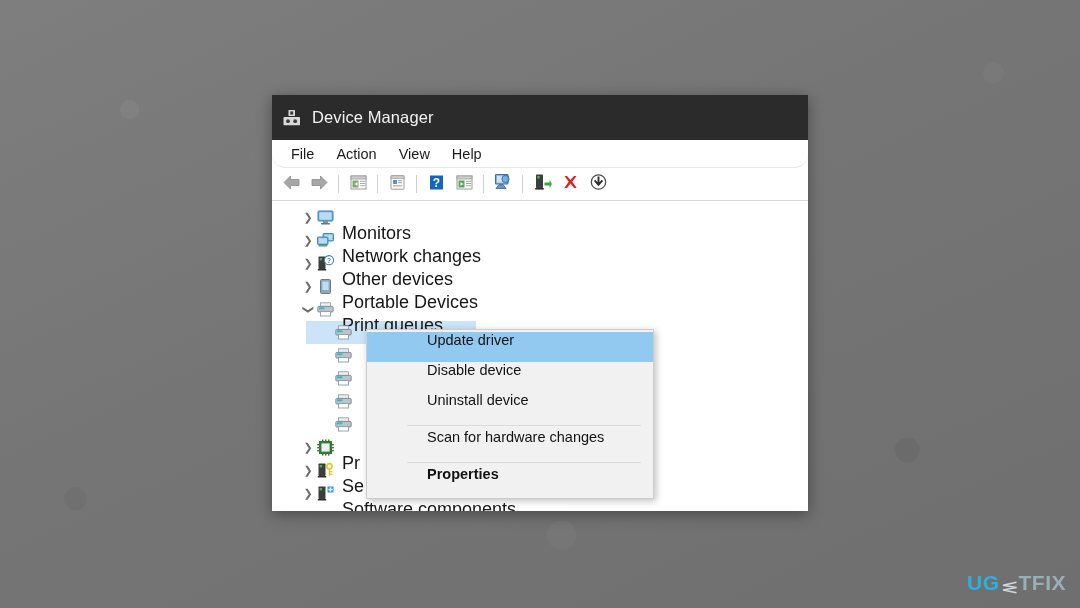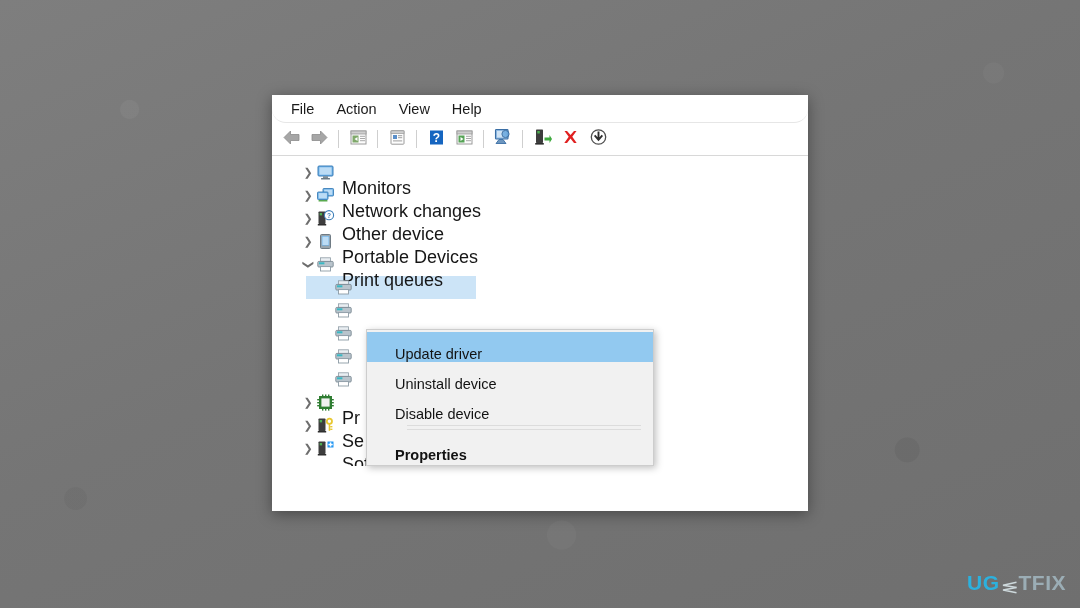--- a/index.html
+++ b/index.html
@@ -138,22 +138,22 @@
     left: 366px; top: 329px;
     width: 288px;
     background: #f1f1f1;
     border: 1px solid #cdcdcd;
     box-shadow: 2px 2px 7px rgba(0,0,0,0.25);
     padding: 2px 0;
     z-index: 40;
   }
   .ctx-item {
     height: 30px;
-    display: flex; align-items: flex-end;
-    padding-left: 28px;
+    display: flex; align-items: flex-start;
+    padding-left: 60px;
     font-size: 14.5px;
     color: #121212;
     cursor: default;
   }
   .ctx-item.hl { background: #92c9f0; }
   .ctx-item.bold { font-weight: bold; }
   .ctx-sep {
     height: 1px;
     background: #dcdcdc;
     margin: 3px 12px 3px 40px;
@@ -173,20 +173,32 @@
   .wm-e { width: 17px; height: 15px; margin: 0 1px; position: relative; }
   .wm-fix { color: #9fb3bb; }
 </style>
 </head>
 <body>
 
 <div id="stage">
 
   <div id="window">
 
+    <div class="titlebar">
+      <span class="dm-ico">
+        <svg width="20" height="18" viewBox="0 0 20 18">
+          <rect x="6.5" y="1" width="6.5" height="6" rx="0.6" fill="#d9d9d9"></rect>
+          <rect x="8.2" y="2.4" width="3" height="3.2" fill="#3c3c3c"></rect>
+          <rect x="1.5" y="8" width="16.5" height="8.2" rx="0.8" fill="#d9d9d9"></rect>
+          <circle cx="6" cy="12.2" r="1.9" fill="#3c3c3c"></circle>
+          <circle cx="13.2" cy="12.2" r="1.9" fill="#3c3c3c"></circle>
+        </svg>
+      </span>
+      <span class="title-text">Device Manager</span>
+    </div>
 
     <div class="menubar">
       <div class="menu-item">File</div>
       <div class="menu-item">Action</div>
       <div class="menu-item">View</div>
       <div class="menu-item">Help</div>
     </div>
 
     <div class="toolbar">
 
@@ -340,21 +352,21 @@
         <span class="chev">❯</span>
         <span class="row-ico">
           <svg width="19" height="17" viewBox="0 0 19 17">
             <rect x="2.5" y="1.5" width="7" height="12.5" rx="0.7" fill="#3d3d3d"></rect>
             <rect x="3.7" y="3" width="2.4" height="2.4" fill="#4caf50"></rect>
             <rect x="1.8" y="14" width="8.4" height="1.5" fill="#2f2f2f"></rect>
             <circle cx="13" cy="5.2" r="4.6" fill="#ffffff" stroke="#3d7fb8" stroke-width="1.1"></circle>
             <text x="13" y="8" font-size="6.6" font-weight="bold" fill="#3d7fb8" text-anchor="middle" font-family="Liberation Sans, sans-serif">?</text>
           </svg>
         </span>
-        <span class="row-label">Other device</span>
+        <span class="row-label">Other devices</span>
       </div>
 
       <div class="tree-row">
         <span class="chev">❯</span>
         <span class="row-ico">
           <svg width="19" height="17" viewBox="0 0 19 17">
             <rect x="4.5" y="1.5" width="10" height="14" rx="1.1" fill="#9aa6ae" stroke="#6f7b84" stroke-width="1"></rect>
             <rect x="5.8" y="3" width="7.4" height="9.6" fill="#6ab0e8"></rect>
             <rect x="6.4" y="3.6" width="6.2" height="8.4" fill="#bcdcf5"></rect>
           </svg>
@@ -494,29 +506,32 @@
     </div>
   </div>
 
   <div id="ctxmenu">
 
     <div class="ctx-item hl">
       <span>Update driver</span>
     </div>
 
     <div class="ctx-item">
+      <span>Disable device</span>
+    </div>
+
+    <div class="ctx-item">
       <span>Uninstall device</span>
     </div>
 
+    <div class="ctx-sep"></div>
+
     <div class="ctx-item">
-      <span>Disable device</span>
-    </div>
-
-    <div class="ctx-sep"></div>
-
+      <span>Scan for hardware changes</span>
+    </div>
 
     <div class="ctx-sep"></div>
 
     <div class="ctx-item bold">
       <span>Properties</span>
     </div>
 
   </div>
 
   <div id="watermark">

